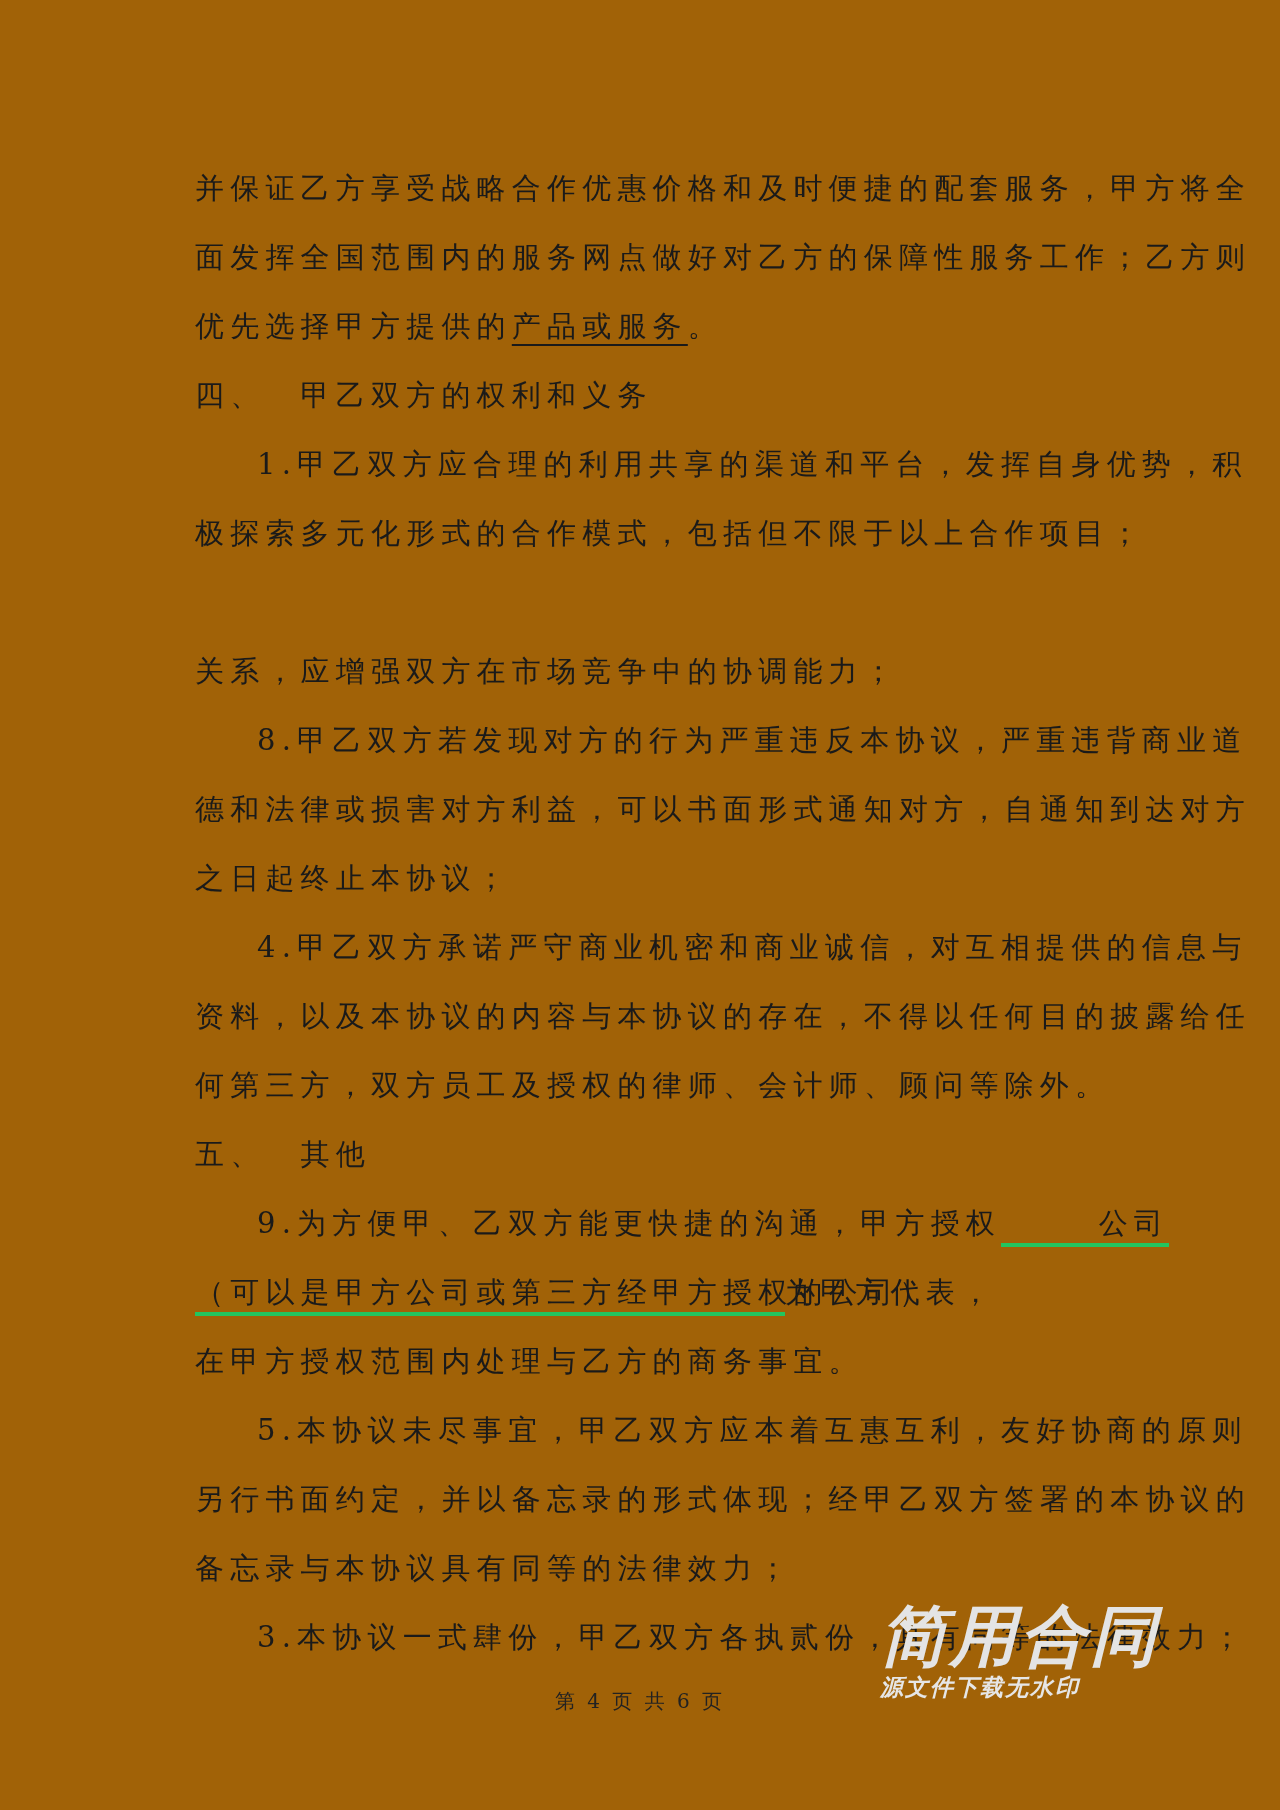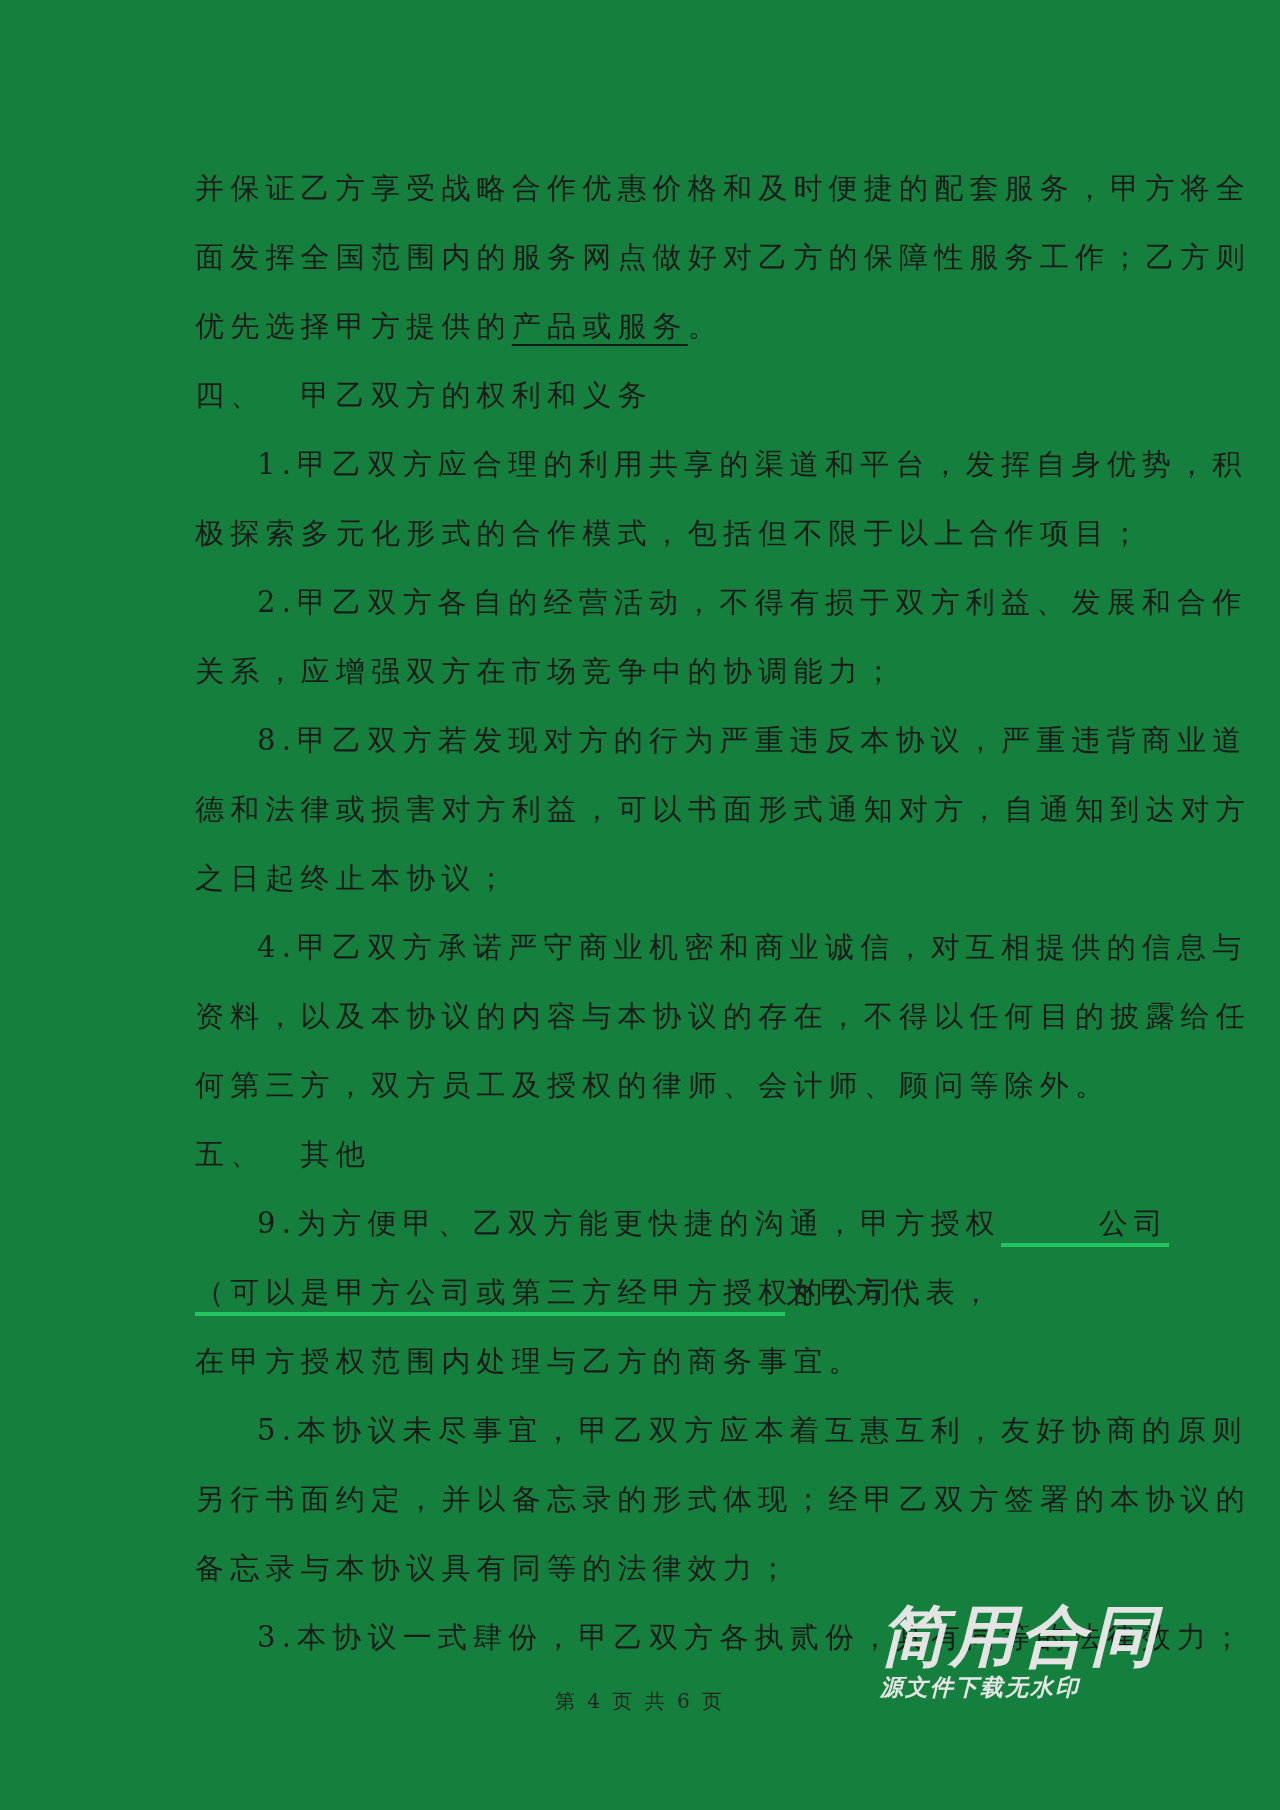--- a/index.html
+++ b/index.html
@@ -1,17 +1,17 @@
 <!DOCTYPE html>
 <html><head>
 <meta charset="utf-8">
 <style>
   html, body { margin: 0; padding: 0; background: #ffffff; }
   body { width: 1280px; height: 1810px; position: relative; overflow: hidden; }
-  .page { position: absolute; left: 0; top: 0; width: 1280px; height: 1810px; background: #15803d; }
+  .page { position: absolute; left: 0; top: 0; width: 1280px; height: 1810px; background: #a16207; }
   .line {
     position: absolute; left: 195px; width: 890px; height: 40px;
     font-family: "DejaVu Serif", "Liberation Serif", serif;
     font-size: 29px; line-height: 40px; color: #1a1a1a;
     letter-spacing: 6.2px; white-space: nowrap;
   }
   .indent { padding-left: 62px; }
   .u { text-decoration: underline; text-underline-offset: 8px; text-decoration-thickness: 2px; }
   .blank-fill { display:inline-block; border-bottom: 4px solid #22c55e; }
   .footer {
@@ -37,21 +37,20 @@
 
   <div class="line" style="top:168px">并保证乙方享受战略合作优惠价格和及时便捷的配套服务，甲方将全</div>
   <div class="line" style="top:237px">面发挥全国范围内的服务网点做好对乙方的保障性服务工作；乙方则</div>
   <div class="line" style="top:306px"><span>优先选择甲方提供的</span><span class="u">产品或服务</span><span>。</span></div>
 
   <div class="line" style="top:375px">四、　甲乙双方的权利和义务</div>
 
   <div class="line indent" style="top:444px">1.甲乙双方应合理的利用共享的渠道和平台，发挥自身优势，积</div>
   <div class="line" style="top:513px">极探索多元化形式的合作模式，包括但不限于以上合作项目；</div>
 
-  <div class="line indent" style="top:582px">2.甲乙双方各自的经营活动，不得有损于双方利益、发展和合作</div>
   <div class="line" style="top:651px">关系，应增强双方在市场竞争中的协调能力；</div>
 
   <div class="line indent" style="top:720px">8.甲乙双方若发现对方的行为严重违反本协议，严重违背商业道</div>
   <div class="line" style="top:858px">之日起终止本协议；</div>
   <div class="line" style="top:789px">德和法律或损害对方利益，可以书面形式通知对方，自通知到达对方</div>
 
   <div class="line indent" style="top:927px">4.甲乙双方承诺严守商业机密和商业诚信，对互相提供的信息与</div>
   <div class="line" style="top:996px">资料，以及本协议的内容与本协议的存在，不得以任何目的披露给任</div>
   <div class="line" style="top:1065px">何第三方，双方员工及授权的律师、会计师、顾问等除外。</div>
 

